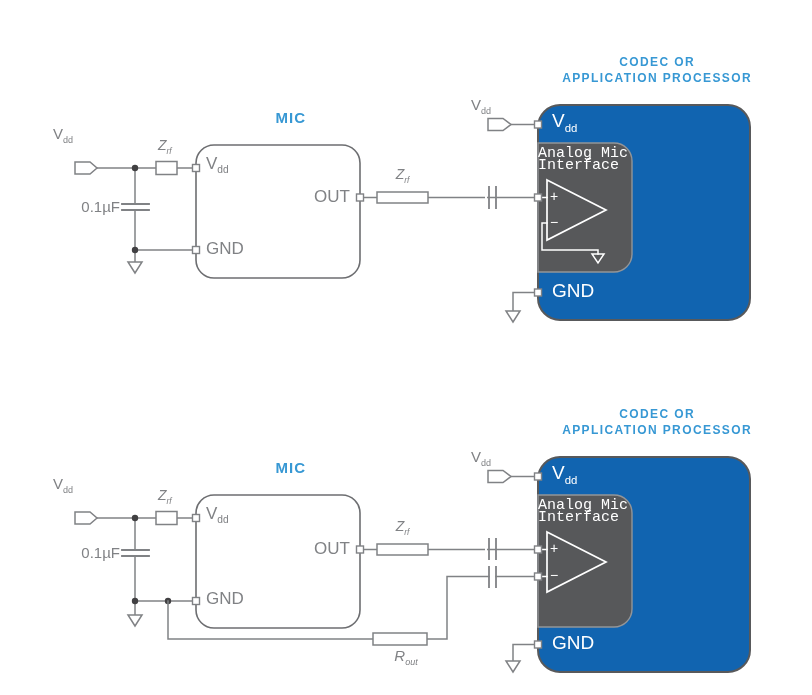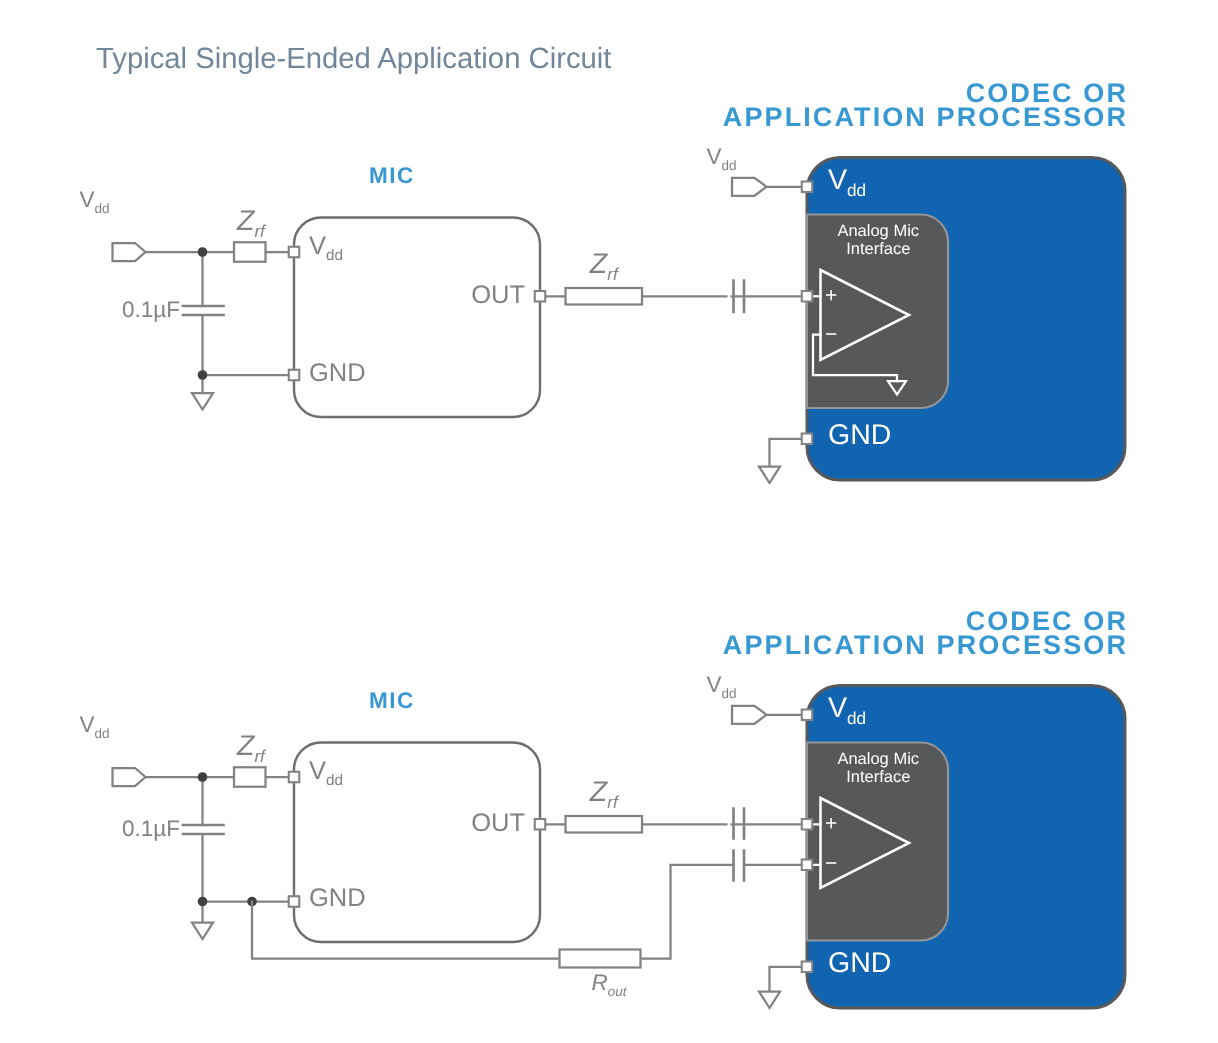--- a/index.html
+++ b/index.html
@@ -10,28 +10,28 @@
     --slate:#71869A;
   }
   html,body{margin:0;padding:0;background:#fff;}
   #stage{position:relative;width:812px;height:695px;background:#fff;overflow:hidden;
          font-family:"Liberation Sans",sans-serif;}
   svg{position:absolute;left:0;top:0;}
   .lbl{position:absolute;color:var(--wire);white-space:nowrap;line-height:1.1;}
   .sub{font-size:0.60em;}
   .it{font-style:italic;}
   .title{font-size:19.5px;color:var(--slate);}
-  .codec{color:var(--accent);font-weight:bold;font-size:18px;letter-spacing:1.4px;
-         text-align:right;line-height:16px;}
-  .micttl{color:var(--accent);font-weight:bold;font-size:15px;letter-spacing:1px;text-align:left;}
+  .codec{color:var(--accent);font-weight:bold;font-size:12px;letter-spacing:1.4px;
+         text-align:center;line-height:16px;}
+  .micttl{color:var(--accent);font-weight:bold;font-size:15px;letter-spacing:1px;text-align:right;}
   .pinlbl{font-size:17px;}
   .suplbl{font-size:15px;}
-  .complbl{font-size:19px;}
+  .complbl{font-size:14px;}
   .bigwhite{font-size:19px;color:#fff;}
-  .analog{font-size:11px;color:#fff;text-align:center;line-height:12px;}
+  .analog{font-size:15px;color:#fff;line-height:12px;font-family:Liberation Mono, monospace;}
   .opsign{color:#fff;font-size:14px;}
   .ctr{text-align:center;}
   .rt{text-align:right;}
 </style>
 </head>
 <body>
 
 <div id="stage">
 
   <svg width="812" height="695" viewBox="0 0 812 695">
@@ -117,21 +117,20 @@
       <path d="M511,476.5 H534" stroke="#808285" stroke-width="1.5" fill="none"></path>
       <polygon points="488,470.5 503,470.5 511,476.5 503,482.5 488,482.5" fill="#fff" stroke="#808285" stroke-width="1.5"></polygon>
       <rect x="534.5" y="473" width="7" height="7" fill="#fff" stroke="#808285" stroke-width="1.4"></rect>
 
       <path d="M513,644.5 H534 M513,644.5 V661" stroke="#808285" stroke-width="1.5" fill="none"></path>
       <polygon points="506,661 520,661 513,672" fill="#fff" stroke="#808285" stroke-width="1.5"></polygon>
       <rect x="534.5" y="641" width="7" height="7" fill="#fff" stroke="#808285" stroke-width="1.4"></rect>
     </g>
   </svg>
 
-  <div class="lbl title" style="left:64px;top:29px;">Typical Single-Ended Application Circuit</div>
   <div class="lbl codec" style="right:60px;top:54px;">
     <div>CODEC OR</div>
     <div>APPLICATION PROCESSOR</div>
   </div>
   <div class="lbl suplbl" style="left:53px;top:126px;"><span>V</span><sub class="sub">dd</sub></div>
   <div class="lbl complbl it" style="left:158px;top:138px;"><span>Z</span><sub class="sub">rf</sub></div>
   <div class="lbl suplbl rt" style="left:76px;top:199px;width:44px;">0.1µF</div>
   <div class="lbl micttl" style="left:246px;top:110px;width:60px;">MIC</div>
   <div class="lbl pinlbl" style="left:206px;top:155px;"><span>V</span><sub class="sub">dd</sub></div>
   <div class="lbl pinlbl" style="left:206px;top:240px;">GND</div>

